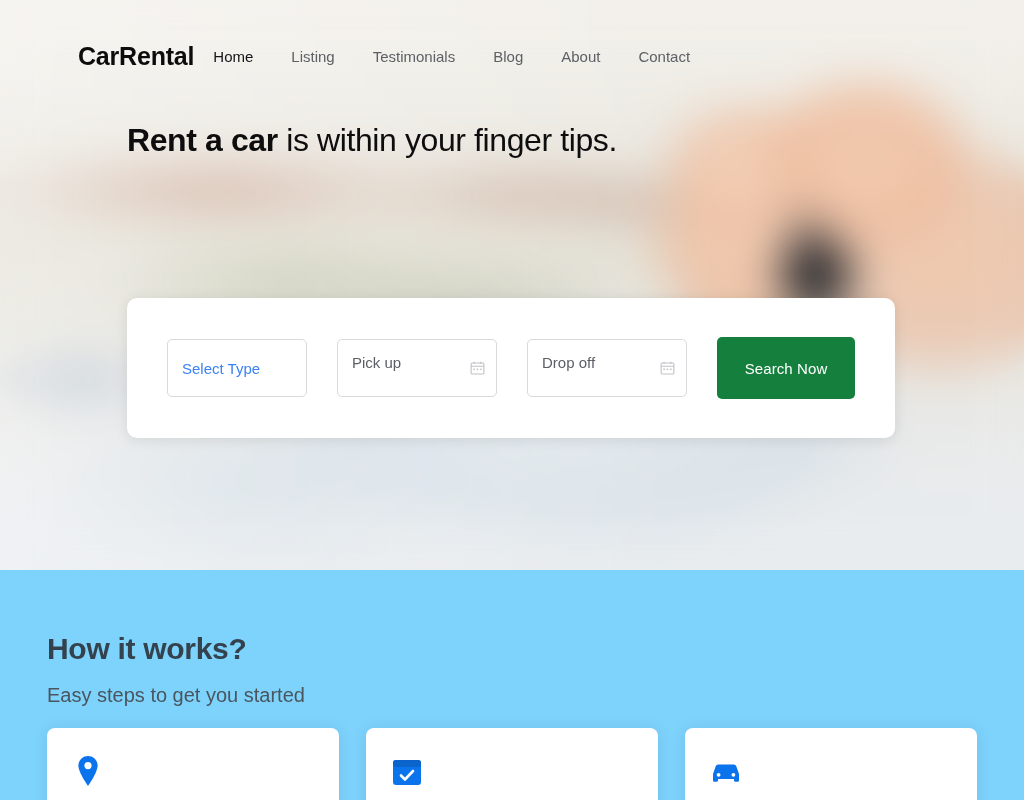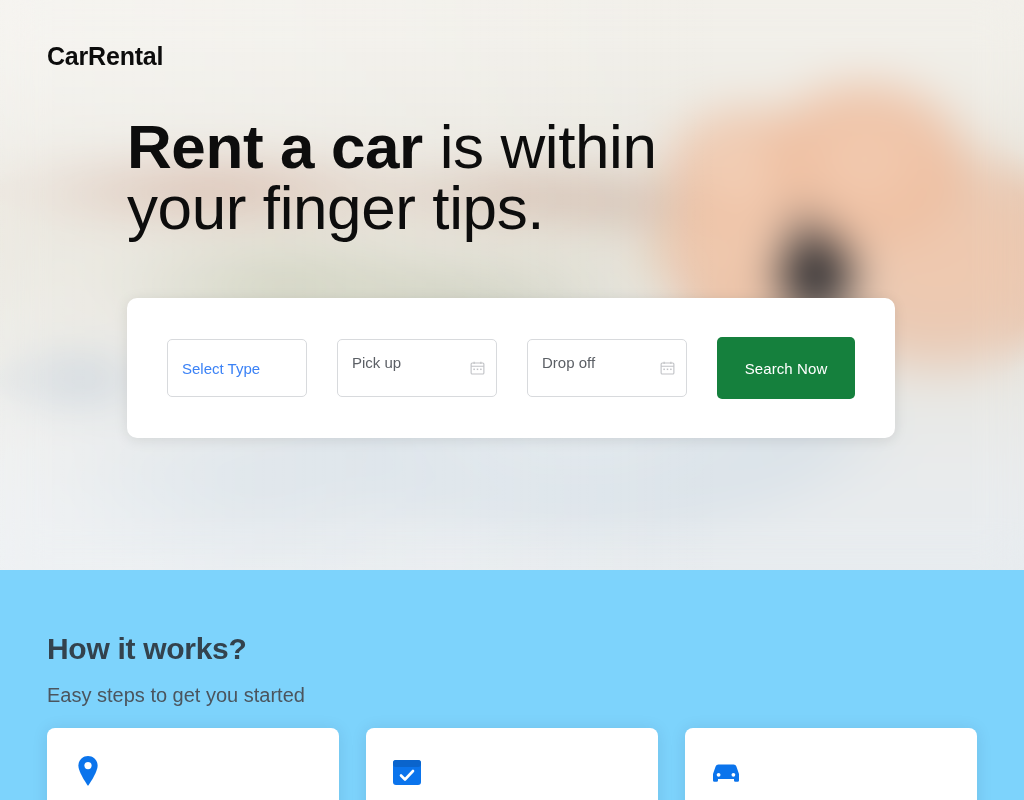--- a/index.html
+++ b/index.html
@@ -79,20 +79,21 @@
   }
 
   
   .navbar {
     position: relative;
     z-index: 5;
     height: 96px;
     display: flex;
     align-items: center;
     padding: 16px 64px 0 47px;
+    margin-left: 31px;
   }
   .logo {
     font-size: 25px;
     font-weight: bold;
     color: #0c0c0c;
     letter-spacing: -0.2px;
     line-height: 1;
   }
   .nav-links {
     margin-left: auto;
@@ -113,22 +114,22 @@
   .nav-link.active { color: #121417; }
 
   
   .hero-content {
     position: relative;
     z-index: 4;
     padding-left: 127px;
     padding-top: 20px;
   }
   .hero-title {
-    font-size: 62px;
-    line-height: 61px;
+    font-size: 32px;
+    line-height: 49px;
     color: #0d0d0d;
     font-weight: normal;
     letter-spacing: -0.4px;
     max-width: 620px;
   }
   .hero-title b { font-weight: bold; }
 
   
   .search-card {
     position: absolute;
@@ -246,20 +247,42 @@
 </style>
 </head>
 <body>
 
 <div class="hero">
   <div class="hero-bg"></div>
   <div class="hero-veil"></div>
 
   <header class="navbar">
     <div class="logo">CarRental</div>
+    <nav>
+      <ul class="nav-links">
+        <li>
+          <a href="#" class="nav-link active">Home</a>
+        </li>
+        <li>
+          <a href="#" class="nav-link">Listing</a>
+        </li>
+        <li>
+          <a href="#" class="nav-link">Testimonials</a>
+        </li>
+        <li>
+          <a href="#" class="nav-link">Blog</a>
+        </li>
+        <li>
+          <a href="#" class="nav-link">About</a>
+        </li>
+        <li>
+          <a href="#" class="nav-link">Contact</a>
+        </li>
+      </ul>
+    </nav>
   </header>
 
   <div class="hero-content">
     <h1 class="hero-title"><b>Rent a car</b><span> is within your finger tips.</span></h1>
   </div>
 
   <div class="search-card">
 
     <div class="field type">
       <span class="field-label">Select Type</span>

